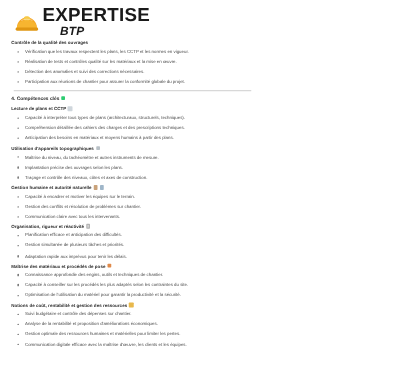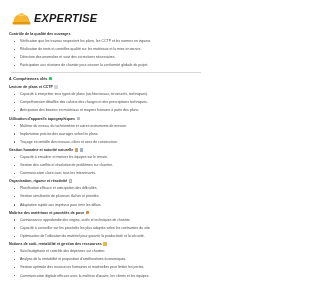--- a/index.html
+++ b/index.html
@@ -40,23 +40,22 @@
     position: relative;
     flex: 0 0 auto;
   }
   .helmet-icon svg { display: block; }
   .logo-text {
     display: flex;
     flex-direction: column;
     line-height: 1;
   }
   .logo-main {
-    font-size: 11px;
-    font-weight: bold;
-    font-style: italic;
+    font-size: 15px;
+    font-weight: bold;
     letter-spacing: 0.2px;
     color: #1a1a1a;
   }
   .logo-sub {
     font-size: 9.5px;
     font-weight: bold;
     font-style: italic;
     letter-spacing: 0.2px;
     color: #1a1a1a;
     margin-top: 1px;
@@ -139,20 +138,21 @@
       <svg viewBox="0 0 38 30" width="19" height="15" aria-hidden="true">
         <path d="M3 23 C3 13, 10 6, 19 6 C28 6, 35 13, 35 23 Z" fill="#f5a623"></path>
         <path d="M14 7 C14 3, 24 3, 24 7 C24 10, 22 12, 19 12 C16 12, 14 10, 14 7 Z" fill="#f7c948"></path>
         <path d="M3 23 C3 16, 9 10, 19 10 C29 10, 35 16, 35 23 Z" fill="#f7b733" opacity="0.85"></path>
         <rect x="1" y="22" width="36" height="5" rx="2.2" fill="#e09612"></rect>
         <path d="M10 11 C13 8, 25 8, 28 11" stroke="#ffffff" stroke-width="1.1" fill="none" opacity="0.55"></path>
       </svg>
     </span>
     <span class="logo-text">
       <span class="logo-main">EXPERTISE</span>
+      <span class="logo-sub">BTP</span>
     </span>
   </div>
 
   <div>
     <div class="sub-head">Contrôle de la qualité des ouvrages</div>
     <ul class="bullets">
       <li>Vérification que les travaux respectent les plans, les CCTP et les normes en vigueur.</li>
       <li>Réalisation de tests et contrôles qualité sur les matériaux et la mise en œuvre.</li>
       <li>Détection des anomalies et suivi des corrections nécessaires.</li>
       <li>Participation aux réunions de chantier pour assurer la conformité globale du projet.</li>

